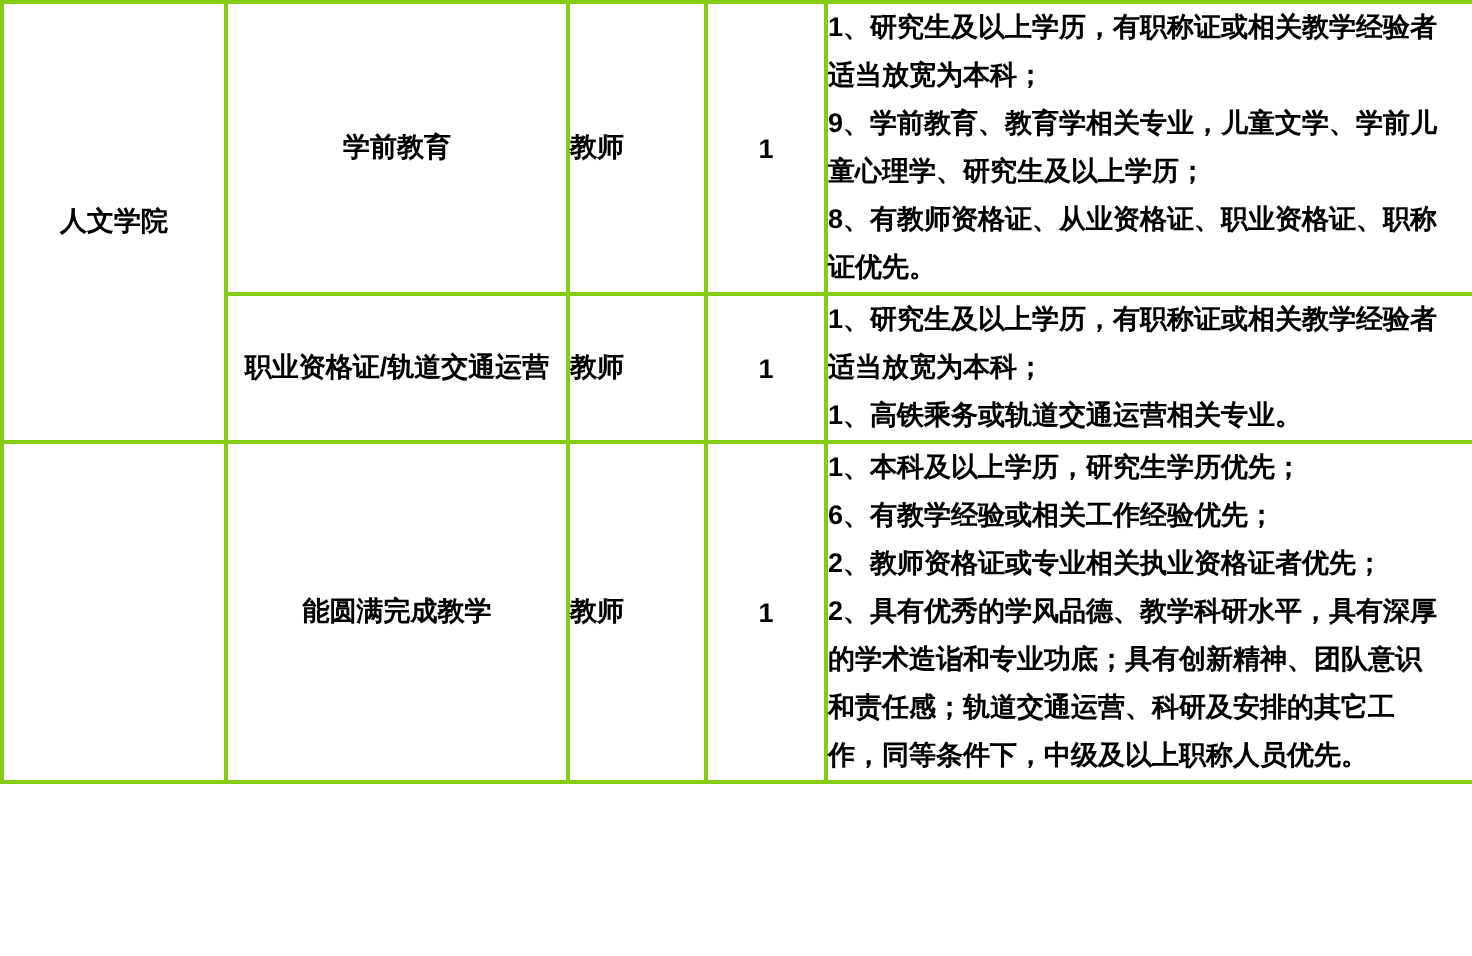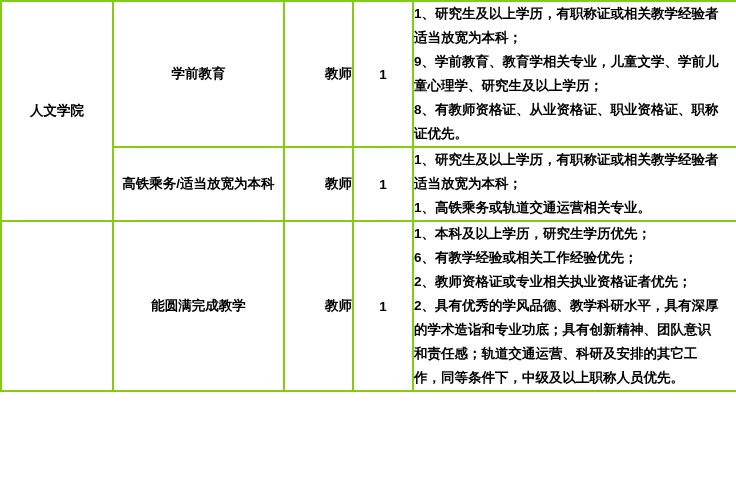--- a/index.html
+++ b/index.html
@@ -40,21 +40,21 @@
   }
   td.col-major {
     width: 169px;
     text-align: center;
     font-size: 13.5px;
     line-height: 1.6;
     padding: 6px 14px;
   }
   td.col-post {
     width: 67px;
-    text-align: right;
+    text-align: left;
     font-size: 13.5px;
     padding: 4px 2px;
   }
   td.col-count {
     width: 58px;
     text-align: center;
     font-size: 13.5px;
     padding: 4px 2px;
   }
   td.col-req {
@@ -104,21 +104,21 @@
           <span class="req-line">1、研究生及以上学历，有职称证或相关教学经验者</span>
           <span class="req-line">适当放宽为本科；</span>
           <span class="req-line">9、学前教育、教育学相关专业，儿童文学、学前儿</span>
           <span class="req-line">童心理学、研究生及以上学历；</span>
           <span class="req-line">8、有教师资格证、从业资格证、职业资格证、职称</span>
           <span class="req-line">证优先。</span>
         </td>
       </tr>
       <tr>
         <td class="col-major">
-          <span class="major-label">高铁乘务/适当放宽为本科</span>
+          <span class="major-label">职业资格证/轨道交通运营</span>
         </td>
         <td class="col-post">
           <span>教师</span>
         </td>
         <td class="col-count">
           <span>1</span>
         </td>
         <td class="col-req">
           <span class="req-line">1、研究生及以上学历，有职称证或相关教学经验者</span>
           <span class="req-line">适当放宽为本科；</span>

